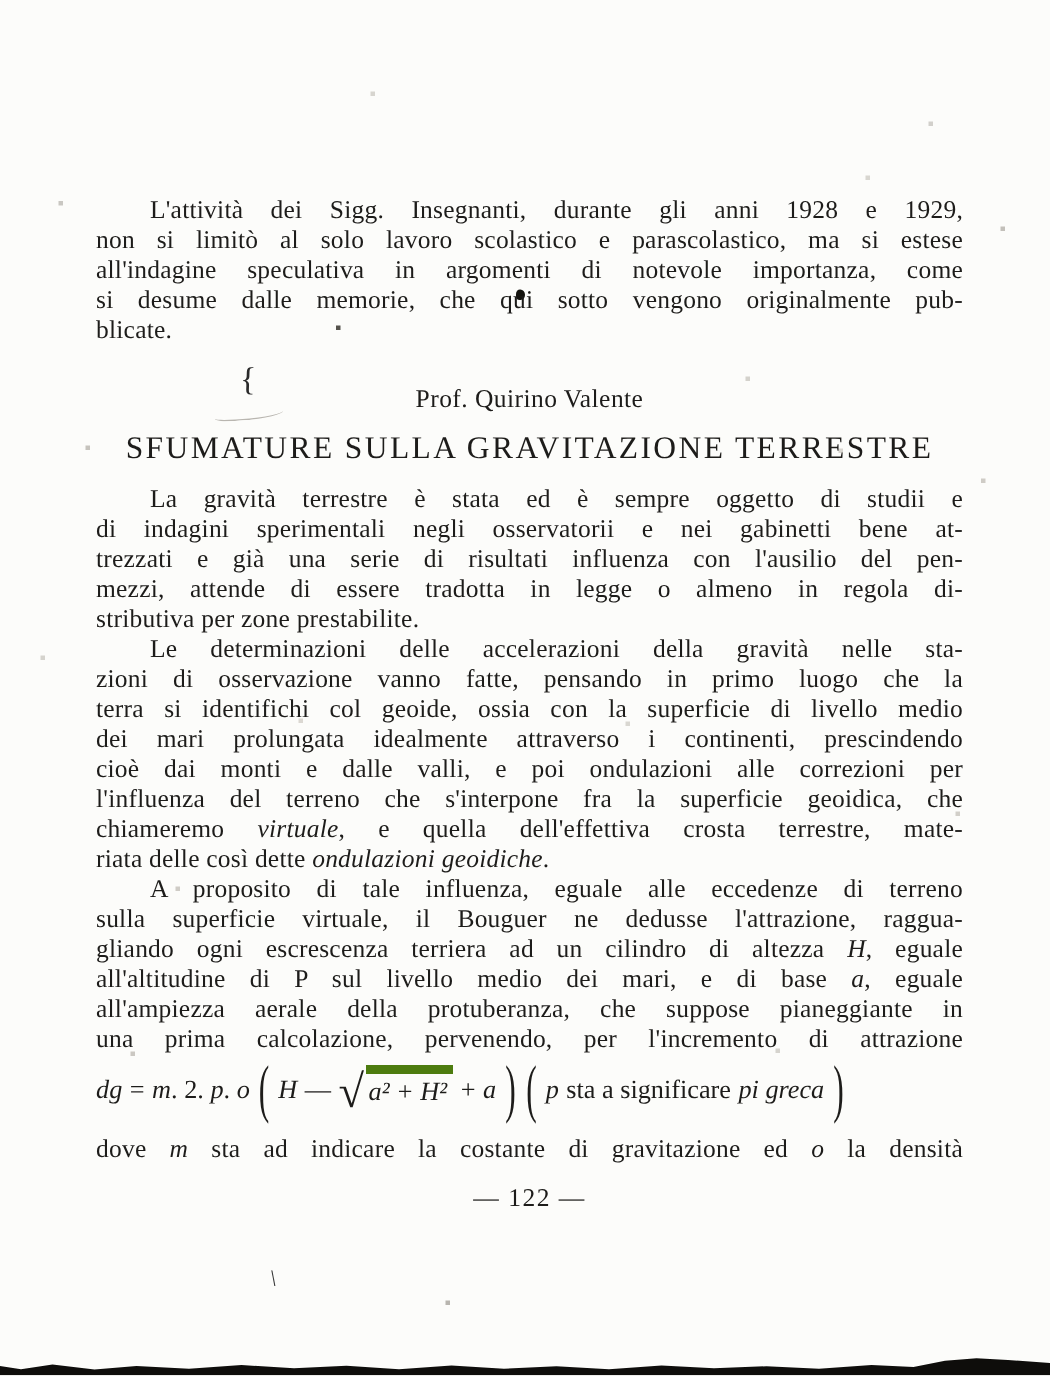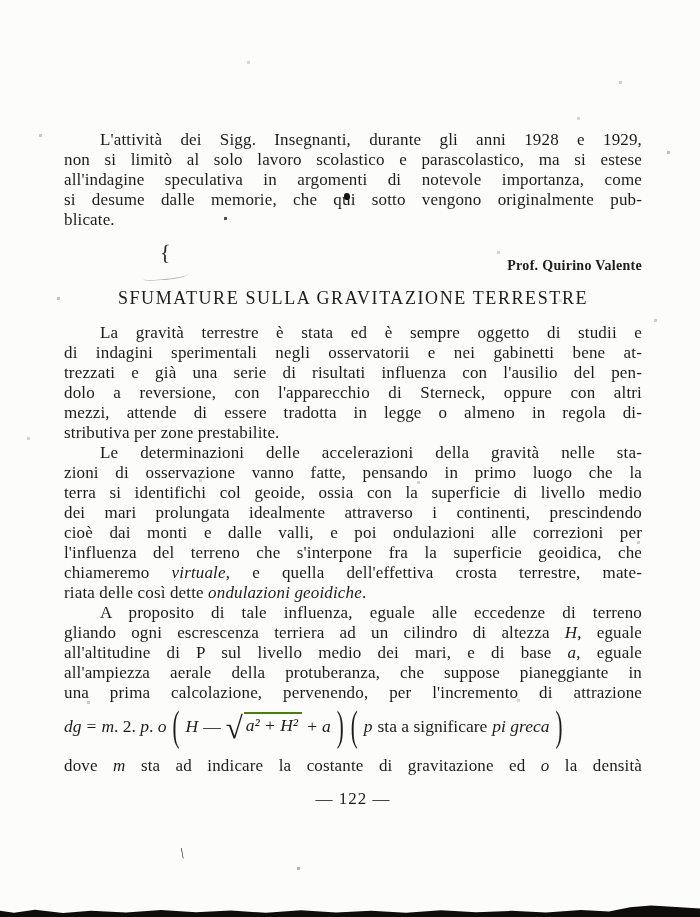--- a/index.html
+++ b/index.html
@@ -16,45 +16,45 @@
   }
   .line{
     line-height:20px;height:20px;overflow:hidden;
     text-align:justify;text-align-last:justify;
     letter-spacing:0.15px;
   }
   .line.end{text-align-last:left;}
   .line.indent span:first-child{padding-left:36px;}
   em{font-style:italic;}
   .author{
-    text-align:right;font-weight:bold;font-size:14px;
+    text-align:center;font-weight:normal;font-size:17px;
     margin:25px 0 0 0;line-height:22px;letter-spacing:0.3px;
   }
   .title{
-    text-align:center;font-size:18px;letter-spacing:1.6px;
+    text-align:center;font-size:21px;letter-spacing:1.6px;
     margin:10px 0 0 0;line-height:22px;
   }
   .para2{margin-top:14px;}
   .formula{
     height:46px;
     display:flex;align-items:center;gap:5px;
     font-size:17.5px;white-space:nowrap;
   }
   .f-em{font-style:italic;}
   .paren{
     font-size:21px;font-weight:300;
     transform:scaleY(2.05);display:inline-block;line-height:1;
     padding:0 1px;
   }
   .rad{
     font-size:31px;line-height:1;position:relative;top:1px;
     margin-right:-4px;font-weight:400;
   }
   .radicand{
-    border-top:2px solid #4d7c0f;
+    border-top:6px solid #4d7c0f;
     padding:1px 4px 0 2px;position:relative;top:-2px;
     font-style:italic;
   }
   .closing{margin-top:7px;}
   .pagenum{
     text-align:center;margin-top:13px;font-size:17px;
     letter-spacing:1px;line-height:20px;
   }
   .brace-artifact{
     position:absolute;left:160px;top:240px;font-size:22px;color:#2a2a2a;
@@ -116,38 +116,38 @@
       <div class="line end"><span>blicate.</span></div>
     </div>
 
     <div class="author">Prof. Quirino Valente</div>
     <div class="title">SFUMATURE SULLA GRAVITAZIONE TERRESTRE</div>
 
     <div class="para2">
       <div class="line indent"><span>La gravità terrestre è stata ed è sempre oggetto di studii e</span></div>
       <div class="line"><span>di indagini sperimentali negli osservatorii e nei gabinetti bene at-</span></div>
       <div class="line"><span>trezzati e già una serie di risultati influenza con l'ausilio del pen-</span></div>
-      <div class="line"><span>dolo a reversione, con l'apparecchio di Sterneck, oppure con altri</span></div>
       <div class="line"><span>mezzi, attende di essere tradotta in legge o almeno in regola di-</span></div>
       <div class="line end"><span>stributiva per zone prestabilite.</span></div>
     </div>
 
     <div>
       <div class="line indent"><span>Le determinazioni delle accelerazioni della gravità nelle sta-</span></div>
       <div class="line"><span>zioni di osservazione vanno fatte, pensando in primo luogo che la</span></div>
       <div class="line"><span>terra si identifichi col geoide, ossia con la superficie di livello medio</span></div>
       <div class="line"><span>dei mari prolungata idealmente attraverso i continenti, prescindendo</span></div>
       <div class="line"><span>cioè dai monti e dalle valli, e poi ondulazioni alle correzioni per</span></div>
       <div class="line"><span>l'influenza del terreno che s'interpone fra la superficie geoidica, che</span></div>
       <div class="line"><span>chiameremo </span><em>virtuale</em><span>, e quella dell'effettiva crosta terrestre, mate-</span></div>
       <div class="line end"><span>riata delle così dette </span><em>ondulazioni geoidiche</em><span>.</span></div>
     </div>
 
     <div>
       <div class="line indent"><span>A proposito di tale influenza, eguale alle eccedenze di terreno</span></div>
+      <div class="line"><span>sulla superficie virtuale, il Bouguer ne dedusse l'attrazione, raggua-</span></div>
       <div class="line"><span>gliando ogni escrescenza terriera ad un cilindro di altezza </span><em>H</em><span>, eguale</span></div>
       <div class="line"><span>all'altitudine di P sul livello medio dei mari, e di base </span><em>a</em><span>, eguale</span></div>
       <div class="line"><span>all'ampiezza aerale della protuberanza, che suppose pianeggiante in</span></div>
       <div class="line"><span>una prima calcolazione, pervenendo, per l'incremento di attrazione</span></div>
     </div>
 
     <div class="formula">
       <span class="f-em">dg</span>
       <span>=</span>
       <span><em>m</em><span>. 2. </span><em>p</em><span>. </span><em>o</em></span>

